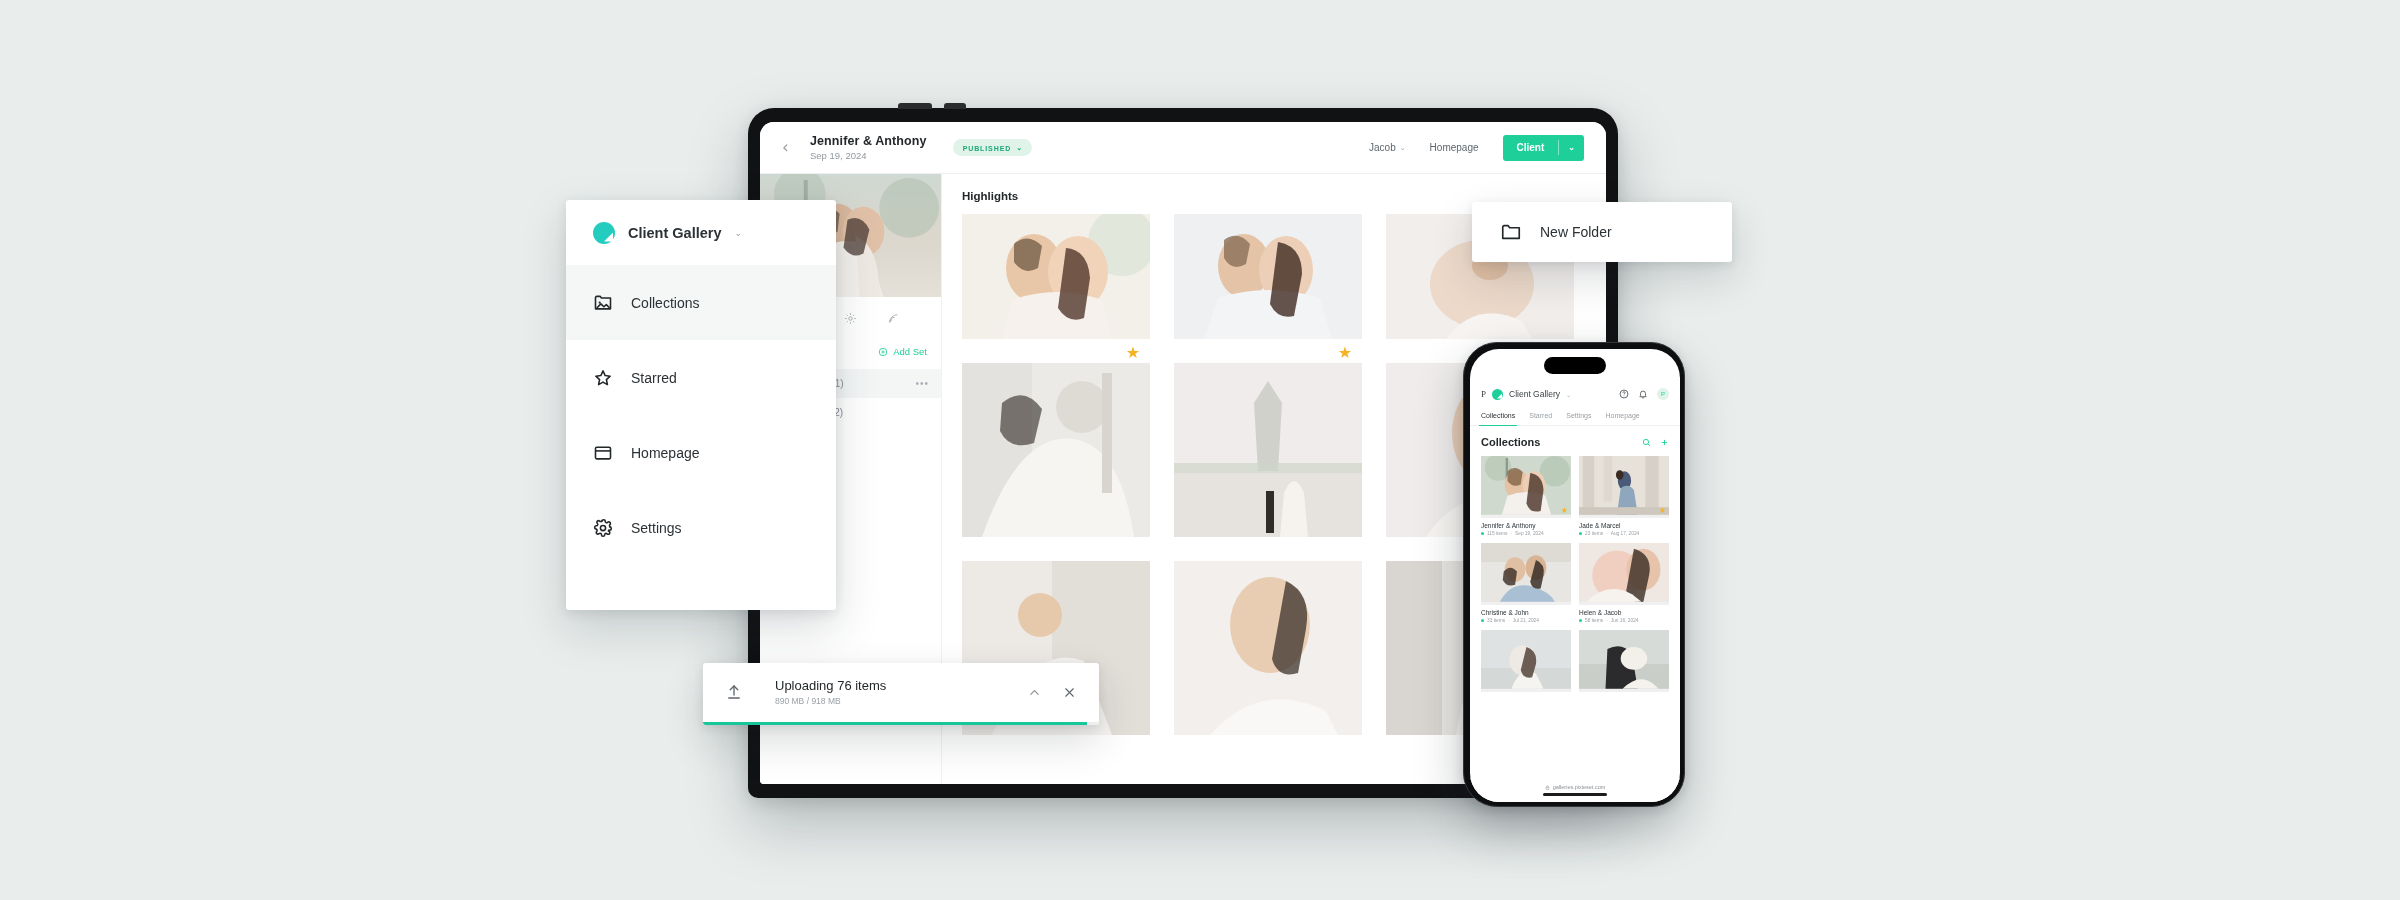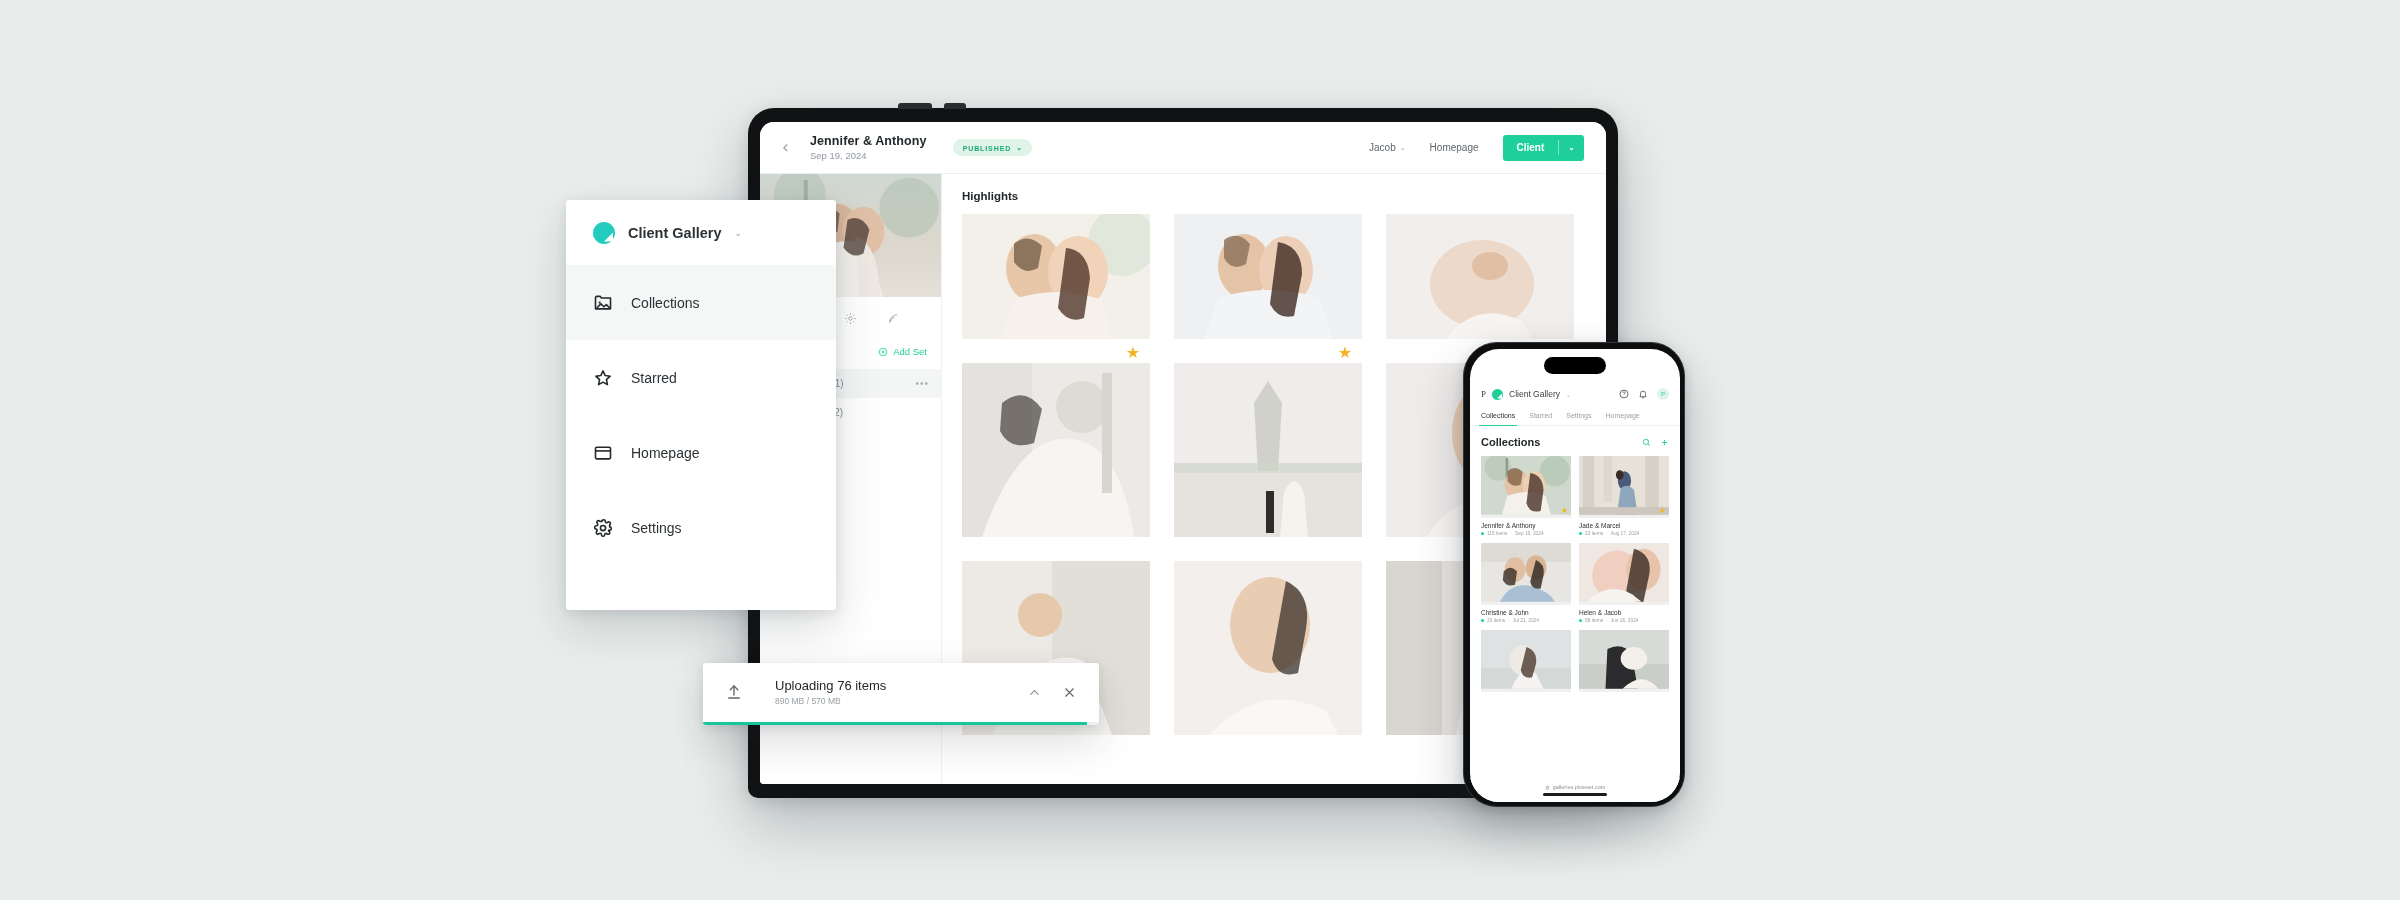--- a/index.html
+++ b/index.html
@@ -591,31 +591,37 @@
 
     <div class="nav-item">
       <svg width="20" height="20" viewBox="0 0 24 24" fill="none" stroke="#23282b" stroke-width="1.9" stroke-linejoin="round">
         <circle cx="12" cy="12" r="3.1"></circle>
         <path d="M19.2 14.4a1.6 1.6 0 0 0 .32 1.77l.06.06a1.95 1.95 0 1 1-2.76 2.76l-.06-.06a1.6 1.6 0 0 0-1.77-.32 1.6 1.6 0 0 0-.97 1.47V20a1.95 1.95 0 1 1-3.9 0v-.1a1.6 1.6 0 0 0-1.05-1.47 1.6 1.6 0 0 0-1.77.32l-.06.06a1.95 1.95 0 1 1-2.76-2.76l.06-.06a1.6 1.6 0 0 0 .32-1.77 1.6 1.6 0 0 0-1.47-.97H4a1.95 1.95 0 1 1 0-3.9h.1a1.6 1.6 0 0 0 1.47-1.05 1.6 1.6 0 0 0-.32-1.77l-.06-.06a1.95 1.95 0 1 1 2.76-2.76l.06.06a1.6 1.6 0 0 0 1.77.32H9.9a1.6 1.6 0 0 0 .97-1.47V4a1.95 1.95 0 1 1 3.9 0v.1a1.6 1.6 0 0 0 .97 1.47 1.6 1.6 0 0 0 1.77-.32l.06-.06a1.95 1.95 0 1 1 2.76 2.76l-.06.06a1.6 1.6 0 0 0-.32 1.77v.08a1.6 1.6 0 0 0 1.47.97H20a1.95 1.95 0 1 1 0 3.9h-.1a1.6 1.6 0 0 0-1.47.97z"></path>
       </svg>
       <span>Settings</span>
     </div>
   </div>
 
+  <div id="newfolder">
+    <svg width="22" height="22" viewBox="0 0 24 24" fill="none" stroke="#23282b" stroke-width="1.8" stroke-linejoin="round">
+      <path d="M3 19V6.5A1.5 1.5 0 0 1 4.5 5h4.2l1.8 2.4H21V19z"></path>
+    </svg>
+    <span class="lbl">New Folder</span>
+  </div>
 
   <div id="upload">
     <div class="up-row">
       <svg width="18" height="18" viewBox="0 0 24 24" fill="none" stroke="#5e666c" stroke-width="1.8" stroke-linecap="round">
         <path d="M12 16V4"></path>
           <path d="M7 9l5-5 5 5"></path>
           <path d="M5 20h14"></path>
       </svg>
       <div class="up-txt">
         <div class="t1">Uploading 76 items</div>
-        <div class="t2">890 MB / 570 MB</div>
+        <div class="t2">890 MB / 918 MB</div>
       </div>
       <div class="up-acts">
         <svg width="15" height="15" viewBox="0 0 24 24" fill="none" stroke="#8b9196" stroke-width="1.8" stroke-linecap="round">
             <path d="M6 15l6-6 6 6"></path>
           </svg>
         <svg width="15" height="15" viewBox="0 0 24 24" fill="none" stroke="#5e666c" stroke-width="1.8" stroke-linecap="round">
             <path d="M6 6l12 12M18 6L6 18"></path>
           </svg>
       </div>
     </div>

